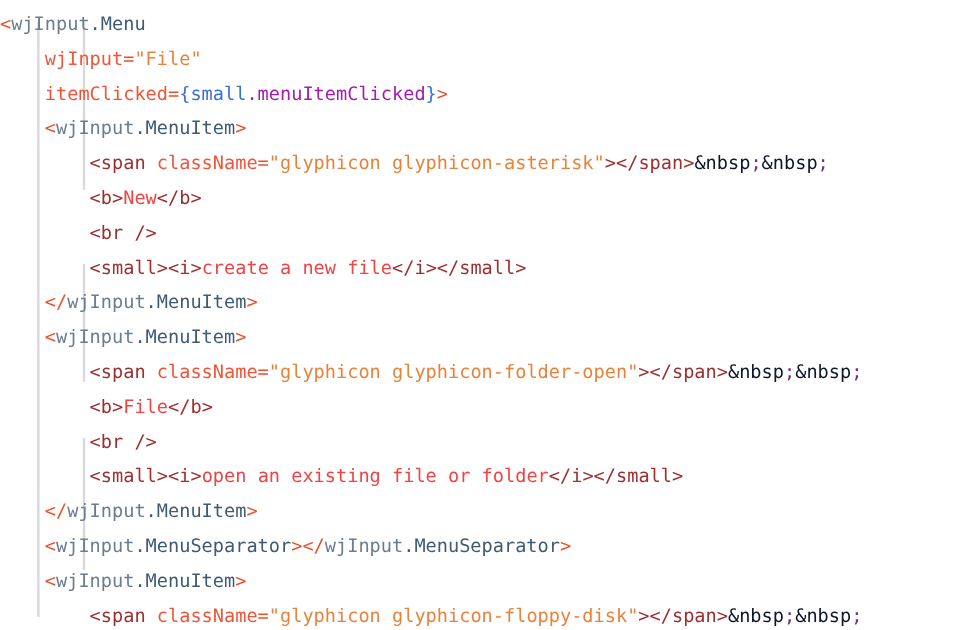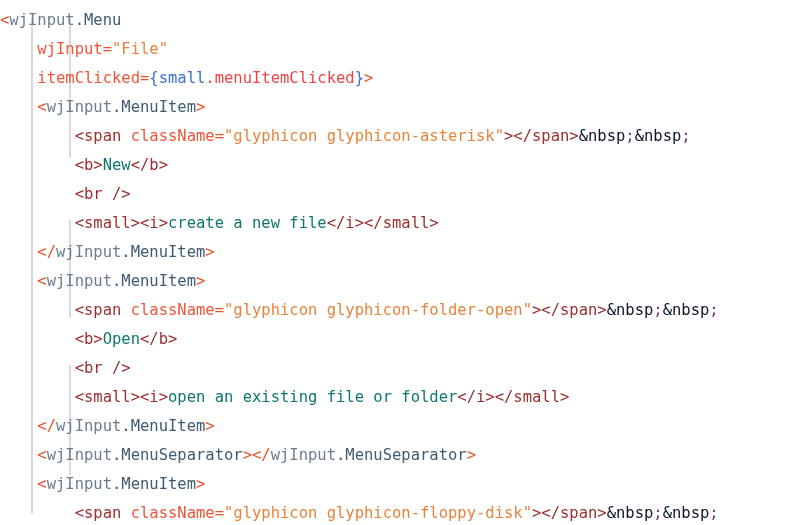--- a/index.html
+++ b/index.html
@@ -50,26 +50,26 @@
 
   
   .tk-punct      { color: #e8522a; }  
   .tk-comp-a     { color: #6b7d8f; }  
   .tk-comp-b     { color: #3f5b74; }  
   .tk-attr       { color: #f0553a; }  
   .tk-eq         { color: #e8522a; }
   .tk-string     { color: #e8833c; }  
   .tk-brace      { color: #3b6fd4; }  
   .tk-this       { color: #3b6fd4; }  
-  .tk-member     { color: #ef4444; }  
+  .tk-member     { color: #a21caf; }  
   .tk-tag        { color: #9c2f2f; }  
   .tk-tagpunct   { color: #9c2f2f; }  
   .tk-entity     { color: #0f172a; }  
   .tk-entity-pn  { color: #7a2c7a; }  
-  .tk-text       { color: #0f766e; }  
+  .tk-text       { color: #ef4444; }  
 </style>
 </head>
 <body>
 
 <div id="code-view">
 
   <div class="guide guide-1"></div>
   <div class="guide guide-2"></div>
   <div class="guide guide-3"></div>
   <div class="guide guide-4"></div>
@@ -91,21 +91,21 @@
     <div class="line">        <span class="tk-tagpunct">&lt;</span><span class="tk-tag">br</span> <span class="tk-tagpunct">/&gt;</span></div>
 
     <div class="line">        <span class="tk-tagpunct">&lt;</span><span class="tk-tag">small</span><span class="tk-tagpunct">&gt;&lt;</span><span class="tk-tag">i</span><span class="tk-tagpunct">&gt;</span><span class="tk-text">create a new file</span><span class="tk-tagpunct">&lt;/</span><span class="tk-tag">i</span><span class="tk-tagpunct">&gt;&lt;/</span><span class="tk-tag">small</span><span class="tk-tagpunct">&gt;</span></div>
 
     <div class="line">    <span class="tk-punct">&lt;/</span><span class="tk-comp-a">wjInput</span><span class="tk-comp-b">.MenuItem</span><span class="tk-punct">&gt;</span></div>
 
     <div class="line">    <span class="tk-punct">&lt;</span><span class="tk-comp-a">wjInput</span><span class="tk-comp-b">.MenuItem</span><span class="tk-punct">&gt;</span></div>
 
     <div class="line">        <span class="tk-tagpunct">&lt;</span><span class="tk-tag">span</span> <span class="tk-attr">className</span><span class="tk-eq">=</span><span class="tk-string">"glyphicon glyphicon-folder-open"</span><span class="tk-tagpunct">&gt;&lt;/</span><span class="tk-tag">span</span><span class="tk-tagpunct">&gt;</span><span class="tk-entity">&amp;nbsp</span><span class="tk-entity-pn">;</span><span class="tk-entity">&amp;nbsp</span><span class="tk-entity-pn">;</span></div>
 
-    <div class="line">        <span class="tk-tagpunct">&lt;</span><span class="tk-tag">b</span><span class="tk-tagpunct">&gt;</span><span class="tk-text">Open</span><span class="tk-tagpunct">&lt;/</span><span class="tk-tag">b</span><span class="tk-tagpunct">&gt;</span></div>
+    <div class="line">        <span class="tk-tagpunct">&lt;</span><span class="tk-tag">b</span><span class="tk-tagpunct">&gt;</span><span class="tk-text">File</span><span class="tk-tagpunct">&lt;/</span><span class="tk-tag">b</span><span class="tk-tagpunct">&gt;</span></div>
 
     <div class="line">        <span class="tk-tagpunct">&lt;</span><span class="tk-tag">br</span> <span class="tk-tagpunct">/&gt;</span></div>
 
     <div class="line">        <span class="tk-tagpunct">&lt;</span><span class="tk-tag">small</span><span class="tk-tagpunct">&gt;&lt;</span><span class="tk-tag">i</span><span class="tk-tagpunct">&gt;</span><span class="tk-text">open an existing file or folder</span><span class="tk-tagpunct">&lt;/</span><span class="tk-tag">i</span><span class="tk-tagpunct">&gt;&lt;/</span><span class="tk-tag">small</span><span class="tk-tagpunct">&gt;</span></div>
 
     <div class="line">    <span class="tk-punct">&lt;/</span><span class="tk-comp-a">wjInput</span><span class="tk-comp-b">.MenuItem</span><span class="tk-punct">&gt;</span></div>
 
     <div class="line">    <span class="tk-punct">&lt;</span><span class="tk-comp-a">wjInput</span><span class="tk-comp-b">.MenuSeparator</span><span class="tk-punct">&gt;&lt;/</span><span class="tk-comp-a">wjInput</span><span class="tk-comp-b">.MenuSeparator</span><span class="tk-punct">&gt;</span></div>
 
     <div class="line">    <span class="tk-punct">&lt;</span><span class="tk-comp-a">wjInput</span><span class="tk-comp-b">.MenuItem</span><span class="tk-punct">&gt;</span></div>

